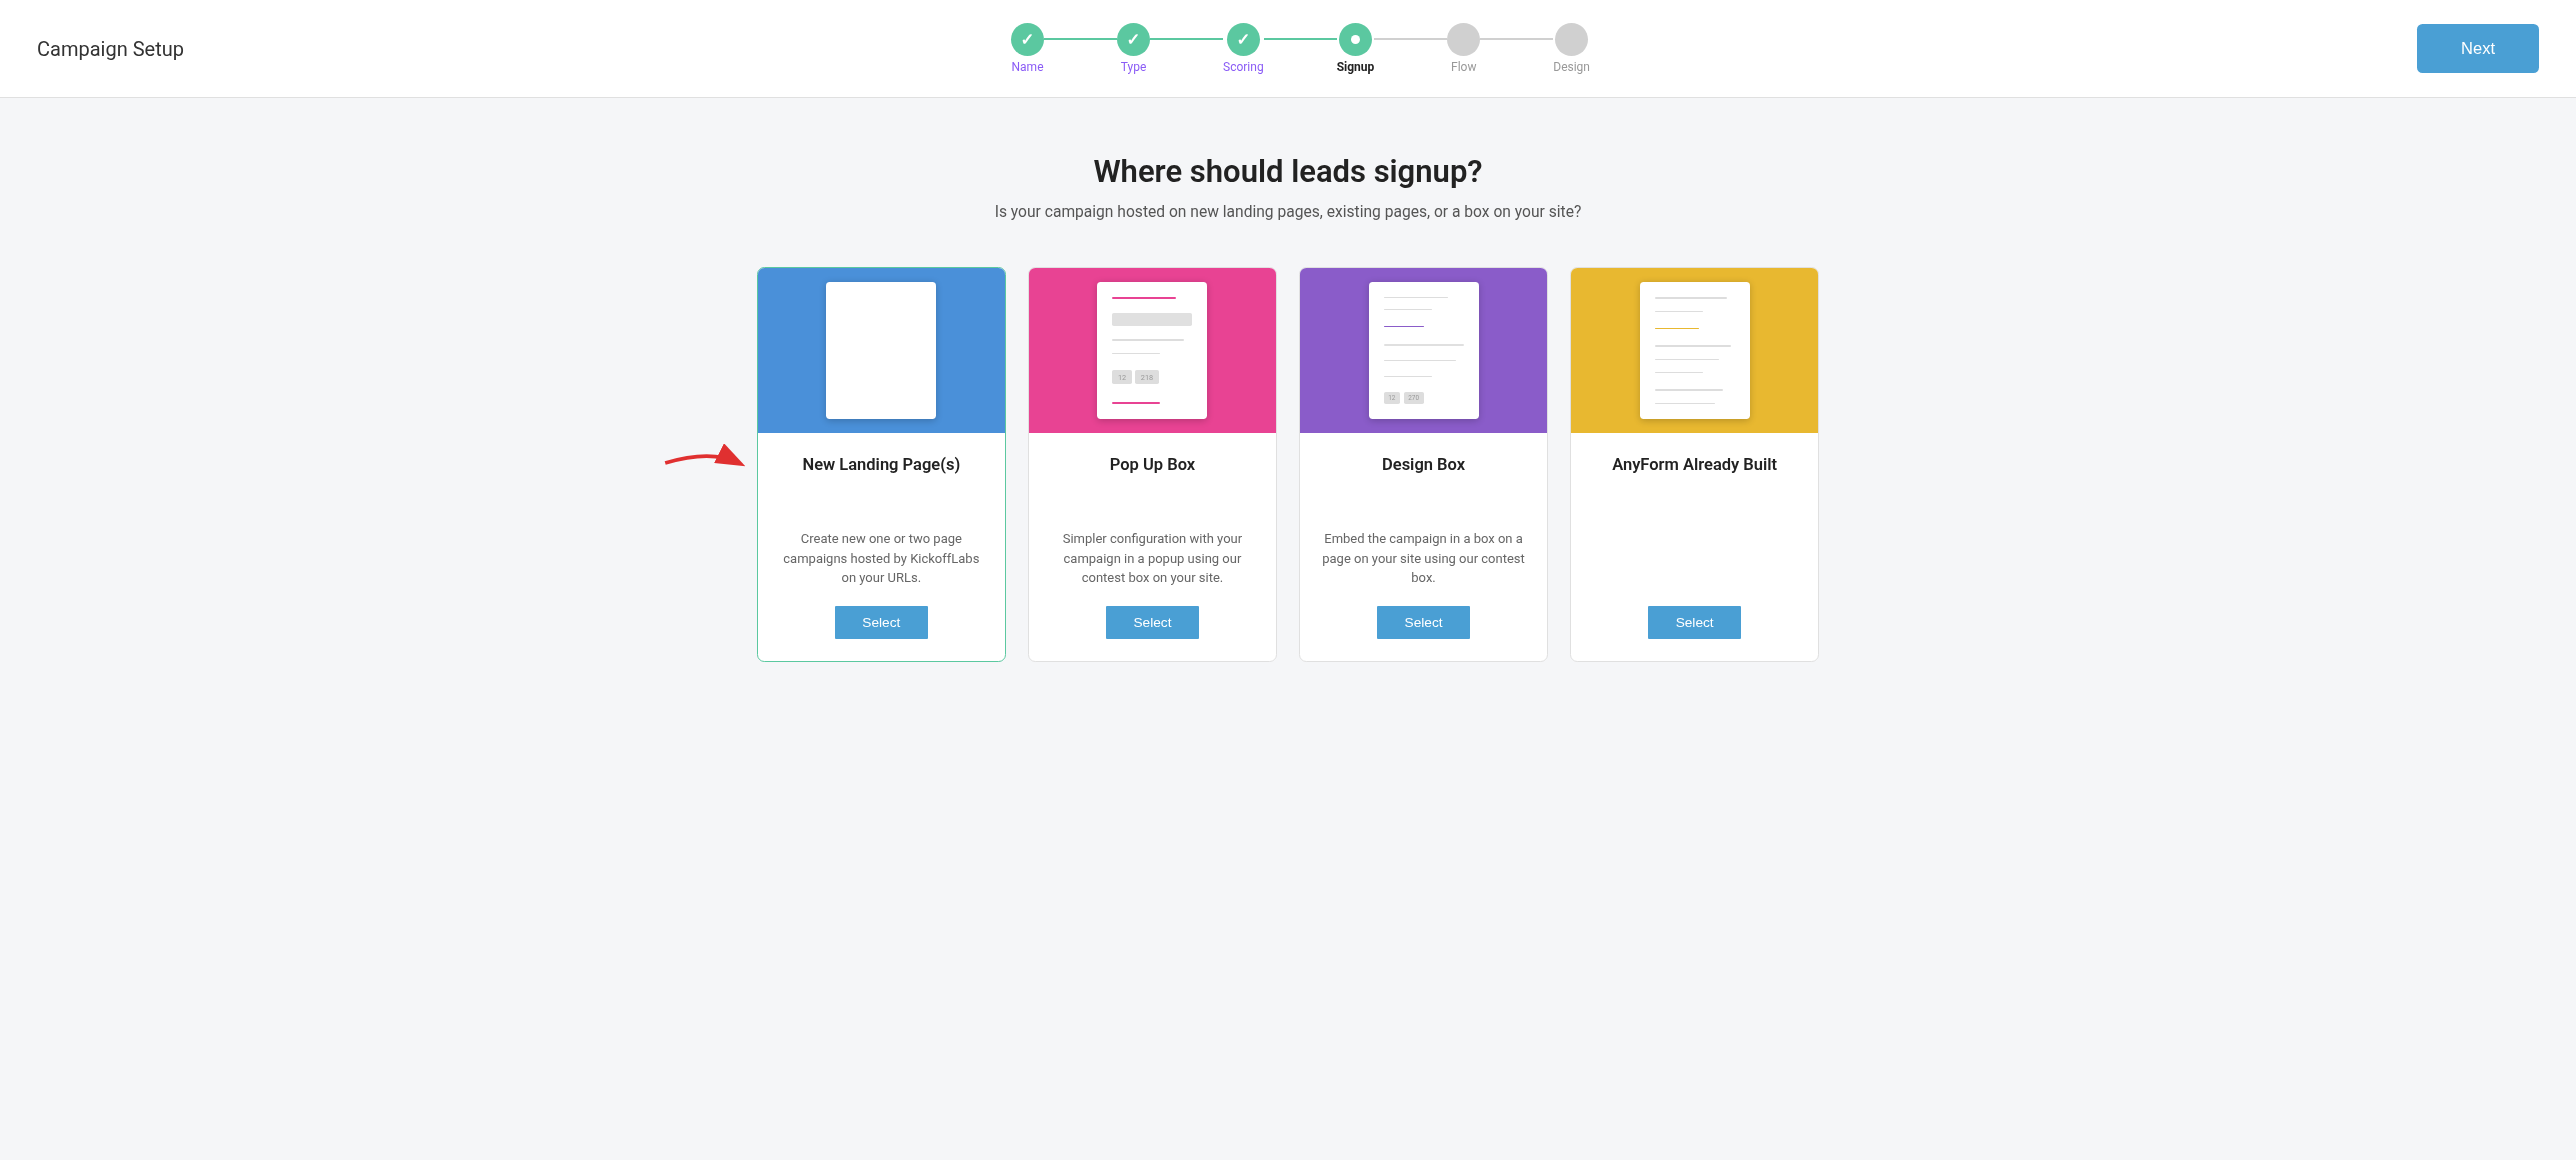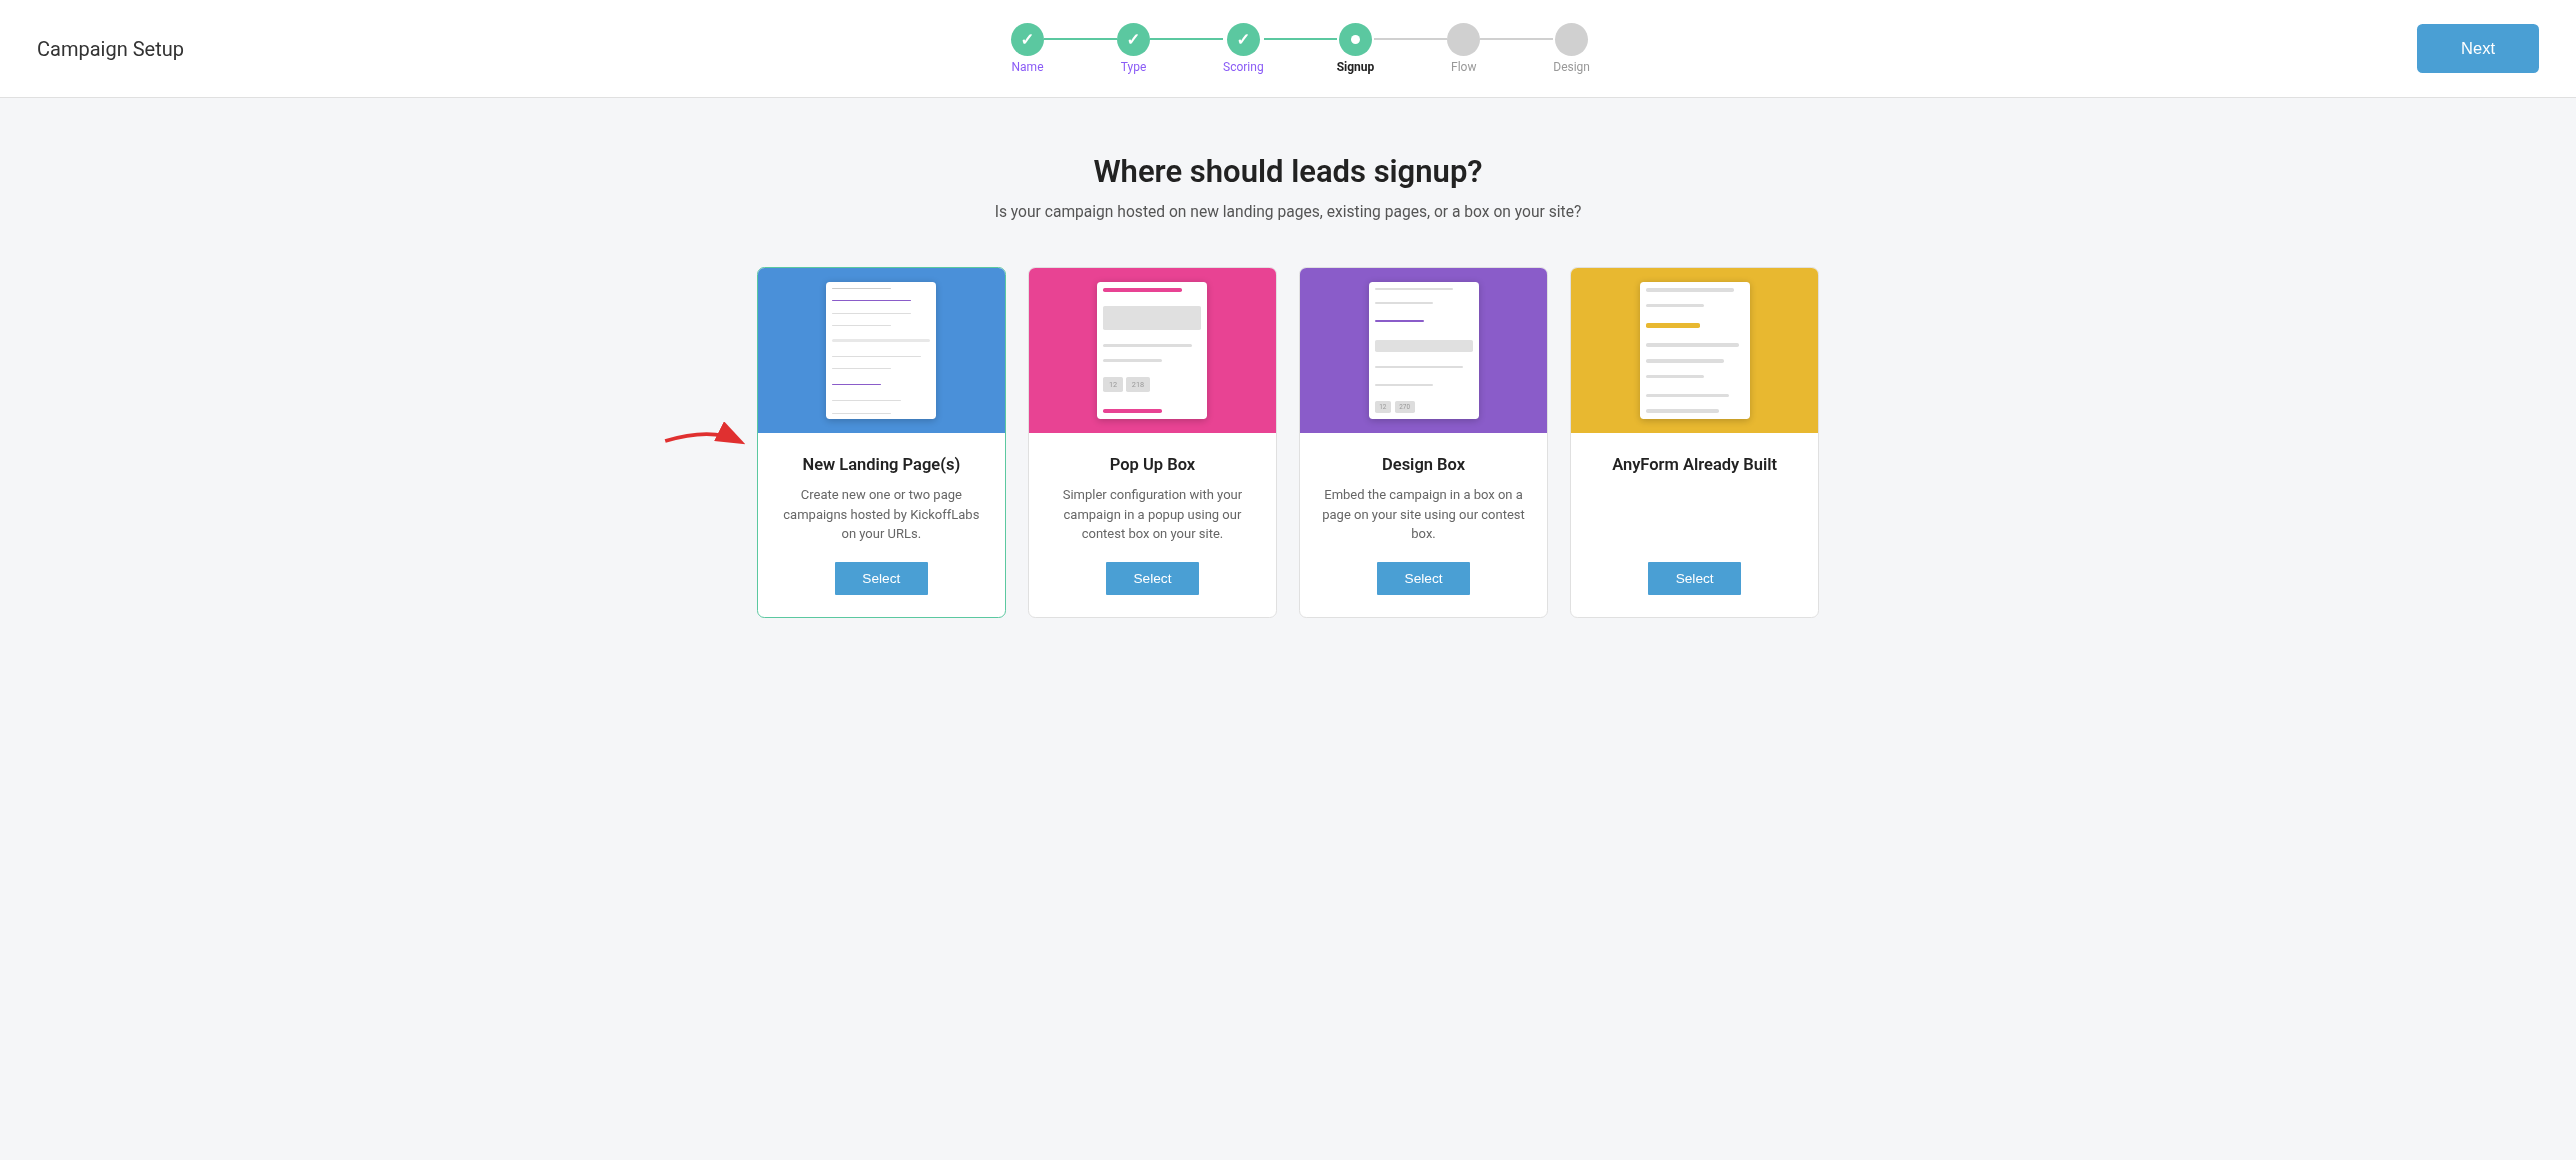--- a/index.html
+++ b/index.html
@@ -157,21 +157,21 @@
     .card-image.pink { background: #e84393; }
     .card-image.purple { background: #8a5cc9; }
     .card-image.yellow { background: #e8b830; }
 
     
     .mock-screen {
       width: 110px;
       height: 137px;
       background: #fff;
       border-radius: 3.7px;
-      padding: 6px;
+      padding: 15px;
       box-shadow: 0 1.8px 7.3px rgba(0,0,0,0.2);
       display: flex;
       flex-direction: column;
       gap: 12px;
       overflow: hidden;
     }
 
     .mock-line {
       height: 5.5px;
       background: #ddd;
@@ -195,20 +195,21 @@
       color: #222;
       margin-bottom: 11px;
     }
 
     .card-desc {
       font-size: 13px;
       color: #666;
       line-height: 1.5;
       flex: 1;
       margin-bottom: 18.3px;
+      margin-top: 44px;
     }
 
     .select-btn {
       background: #4a9fd4;
       color: white;
       border: none;
       border-radius: 1px;
       padding: 9.2px 27.5px;
       font-size: 13.7px;
       cursor: pointer;

